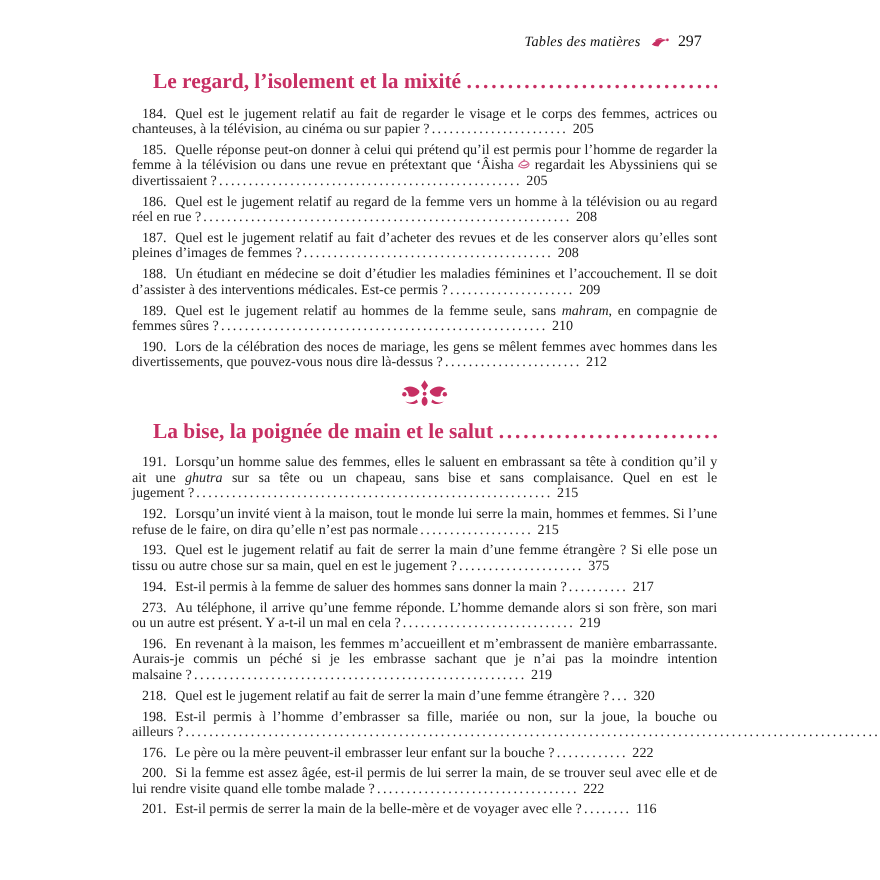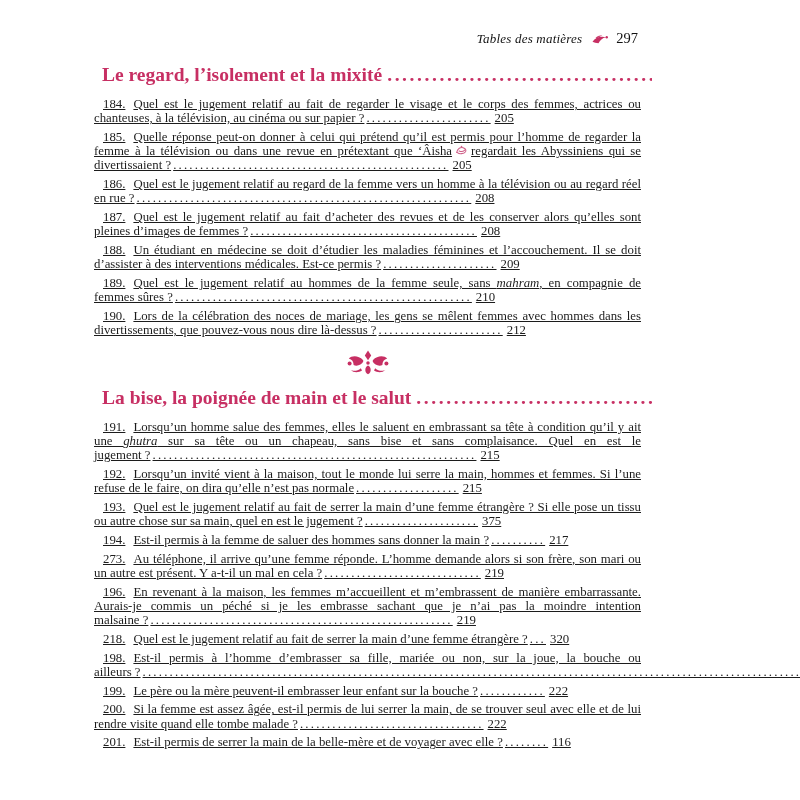--- a/index.html
+++ b/index.html
@@ -1,36 +1,36 @@
 <!DOCTYPE html>
 <html lang="fr"><head>
 <meta charset="utf-8">
 <style>
   * { box-sizing: border-box; }
   html, body { margin: 0; padding: 0; background: #ffffff; }
   .page {
     width: 800px; height: 800px; background: #ffffff;
-    padding: 30px 148px 0 83px;
+    padding: 30px 148px 0 120px;
     font-family: "Liberation Serif", serif;
     color: #1c1c1c; position: relative; overflow: hidden;
   }
   .running-head { text-align: right; padding-right: 14px; font-size: 13px; height: 21px; white-space: nowrap; }
   .rh-title { font-style: italic; letter-spacing: 0.2px; color: #111; }
   .rh-orn { margin: 0 7px 0 9px; vertical-align: -2px; }
   .rh-page { font-size: 14.5px; color: #111; }
 
   .sec-heading {
     font-size: 19.5px; font-weight: bold; color: #c72f63;
     margin: 0; padding-left: 19px; line-height: 23px; white-space: nowrap; overflow: hidden;
   }
   .sec-heading .dots { letter-spacing: 2.6px; margin-left: 5px; }
   .h1-wrap { margin-top: 12px; margin-bottom: 10px; }
   .h2-wrap { margin-top: 7px; margin-bottom: 9px; }
 
-  .entries { margin: 11px; text-decoration: underline; }
+  .entries { margin: 0; }
   .entry {
     font-size: 12.8px; line-height: 14.2px; text-align: justify;
     margin: 0 0 4.6px 0; text-indent: 9px;
   }
   .entry .num { margin-right: 8px; }
   .entry .it { font-style: italic; }
   .entry .dots { letter-spacing: 2.2px; margin-left: 2px; }
   .entry .pg { margin-left: 4px; white-space: nowrap; }
 
   .divider { text-align: center; margin: 7px 0 9px 0; height: 28px; }
@@ -107,20 +107,20 @@
     <p class="entry fill-dots"><span class="num">194.</span><span class="etext">Est-il permis à la femme de saluer des hommes sans donner la main&nbsp;?</span><span class="dots">..........</span><span class="pg">217</span></p>
 
     <p class="entry fill-dots"><span class="num">273.</span><span class="etext">Au téléphone, il arrive qu’une femme réponde. L’homme demande alors si son frère, son mari ou un autre est présent. Y a-t-il un mal en cela&nbsp;?</span><span class="dots">.............................</span><span class="pg">219</span></p>
 
     <p class="entry fill-dots"><span class="num">196.</span><span class="etext">En revenant à la maison, les femmes m’accueillent et m’embrassent de manière embarrassante. Aurais-je commis un péché si je les embrasse sachant que je n’ai pas la moindre intention malsaine&nbsp;?</span><span class="dots">........................................................</span><span class="pg">219</span></p>
 
     <p class="entry fill-dots"><span class="num">218.</span><span class="etext">Quel est le jugement relatif au fait de serrer la main d’une femme étrangère&nbsp;?</span><span class="dots">...</span><span class="pg">320</span></p>
 
     <p class="entry fill-dots"><span class="num">198.</span><span class="etext">Est-il permis à l’homme d’embrasser sa fille, mariée ou non, sur la joue, la bouche ou ailleurs&nbsp;?</span><span class="dots">........................................................................................................................................................................................................................................................................................................................................................................................................................................................................................................................................................................................................................</span></p>
 
-    <p class="entry fill-dots"><span class="num">199.</span><span class="etext">Le père ou la mère peuvent-il embrasser leur enfant sur la bouche&nbsp;?</span><span class="dots">............</span><span class="pg">222</span></p>
+    <p class="entry fill-dots"><span class="num">176.</span><span class="etext">Le père ou la mère peuvent-il embrasser leur enfant sur la bouche&nbsp;?</span><span class="dots">............</span><span class="pg">222</span></p>
 
     <p class="entry fill-dots"><span class="num">200.</span><span class="etext">Si la femme est assez âgée, est-il permis de lui serrer la main, de se trouver seul avec elle et de lui rendre visite quand elle tombe malade&nbsp;?</span><span class="dots">..................................</span><span class="pg">222</span></p>
 
     <p class="entry fill-dots"><span class="num">201.</span><span class="etext">Est-il permis de serrer la main de la belle-mère et de voyager avec elle&nbsp;?</span><span class="dots">........</span><span class="pg">116</span></p>
   </div>
 
 </div>
 
 </body></html>

